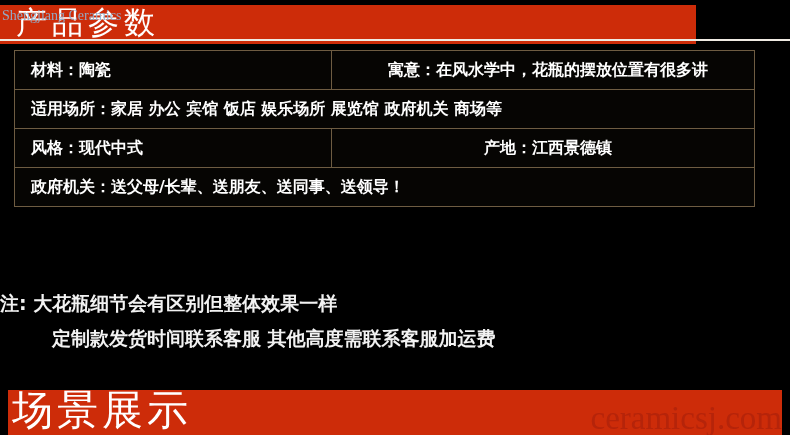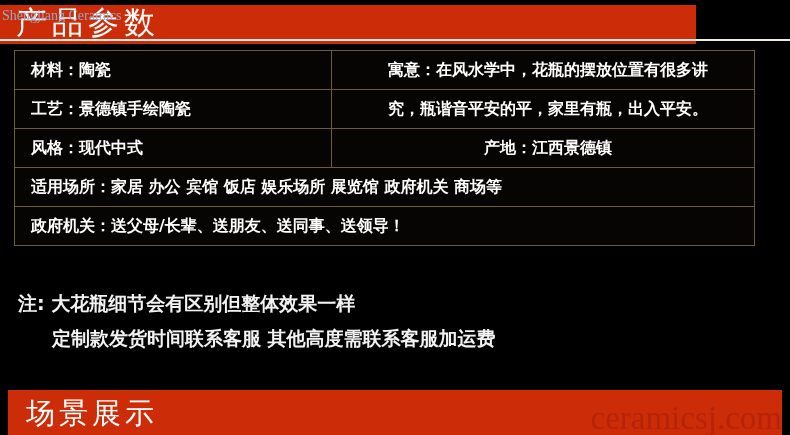--- a/index.html
+++ b/index.html
@@ -96,43 +96,43 @@
     width: 790px;
   }
   .note-line {
     font-size: 19px;
     font-weight: bold;
     color: #f2f2f2;
     line-height: 35px;
     white-space: nowrap;
     font-family: "DejaVu Sans", "Liberation Sans", sans-serif;
   }
-  .note-line-1 { padding-left: 18px; }
+  .note-line-1 { }
   .note-line-2 { padding-left: 52px; }
 
   
   .banner-bottom {
     position: absolute;
     left: 8px;
     top: 390px;
     width: 774px;
     height: 45px;
     background: #cd2c09;
     overflow: hidden;
   }
   .banner-bottom-title {
     position: absolute;
-    left: 18px;
+    left: 4px;
     top: 2px;
-    font-size: 29px;
+    font-size: 41px;
     line-height: 42px;
     color: #ffffff;
     letter-spacing: 4px;
     white-space: nowrap;
-    font-family: Liberation Serif, serif;
+    font-family: Liberation Mono, monospace;
   }
   .wm-bottom {
     position: absolute;
     right: 0px;
     top: 8px;
     font-size: 33px;
     line-height: 40px;
     font-family: "Liberation Serif", "DejaVu Serif", serif;
     color: #b5240a;
     white-space: nowrap;
@@ -152,38 +152,30 @@
   <tbody>
     <tr>
       <td class="col-left">
         <div class="cell-text">材料：陶瓷</div>
       </td>
       <td class="col-right">
         <div class="cell-text">寓意：在风水学中，花瓶的摆放位置有很多讲</div>
       </td>
     </tr>
     <tr>
-      <td class="col-left">
-        <div class="cell-text">工艺：景德镇手绘陶瓷</div>
-      </td>
-      <td class="col-right">
-        <div class="cell-text">究，瓶谐音平安的平，家里有瓶，出入平安。</div>
+      <td class="col-full" colspan="2">
+        <div class="cell-text">适用场所：家居 办公 宾馆 饭店 娱乐场所 展览馆 政府机关 商场等</div>
       </td>
     </tr>
     <tr>
       <td class="col-left">
         <div class="cell-text">风格：现代中式</div>
       </td>
       <td class="col-right">
         <div class="cell-text">产地：江西景德镇</div>
-      </td>
-    </tr>
-    <tr>
-      <td class="col-full" colspan="2">
-        <div class="cell-text">适用场所：家居 办公 宾馆 饭店 娱乐场所 展览馆 政府机关 商场等</div>
       </td>
     </tr>
     <tr>
       <td class="col-full" colspan="2">
         <div class="cell-text">政府机关：送父母/长辈、送朋友、送同事、送领导！</div>
       </td>
     </tr>
   </tbody>
 </table>
 

